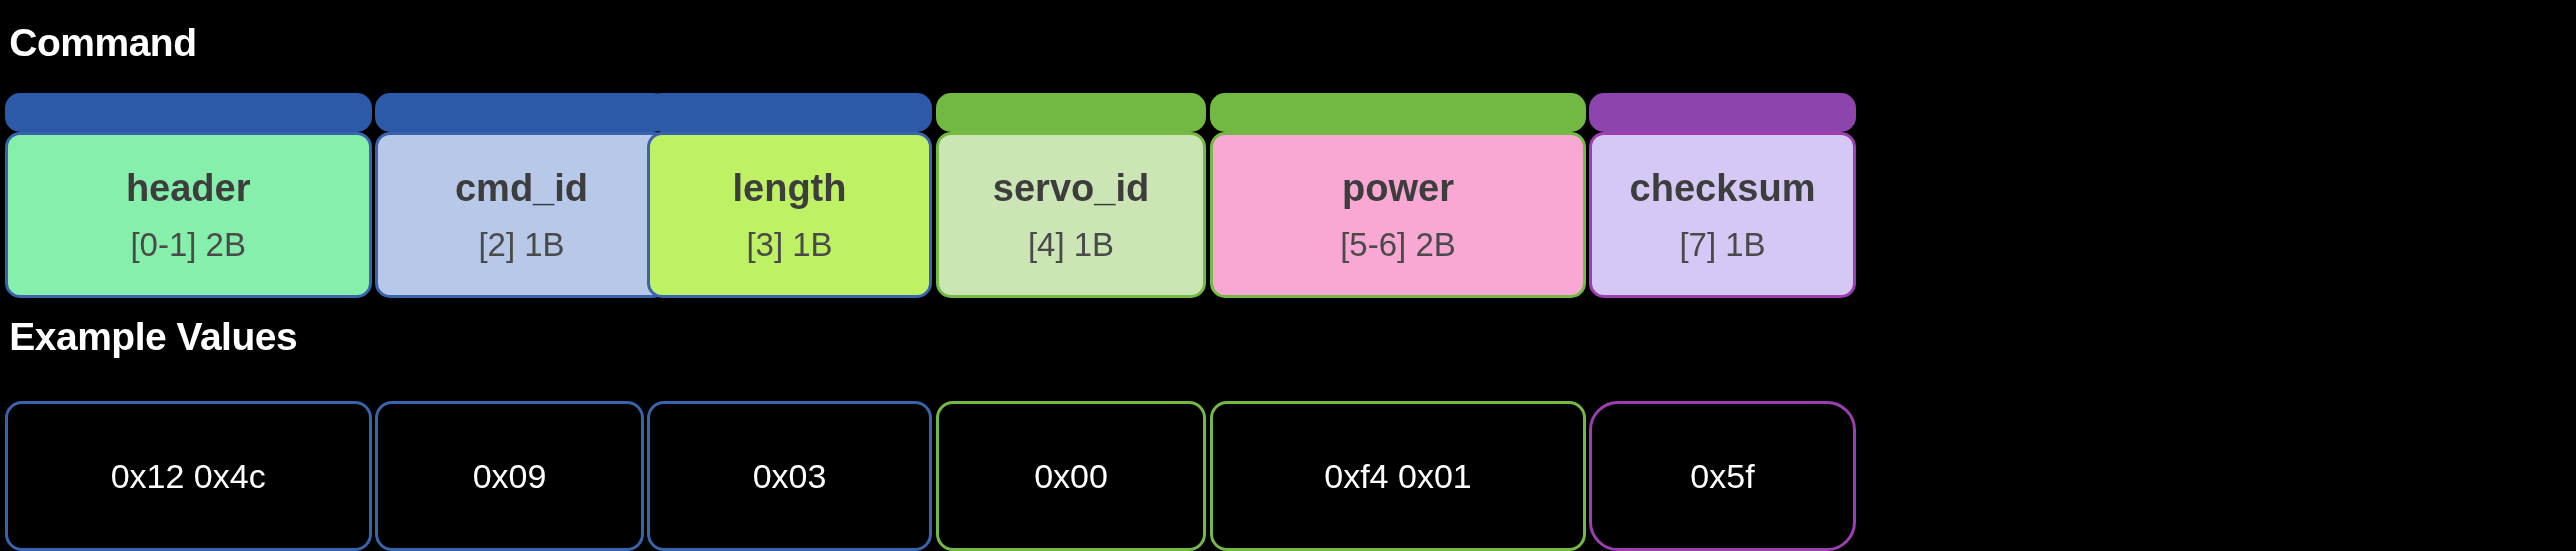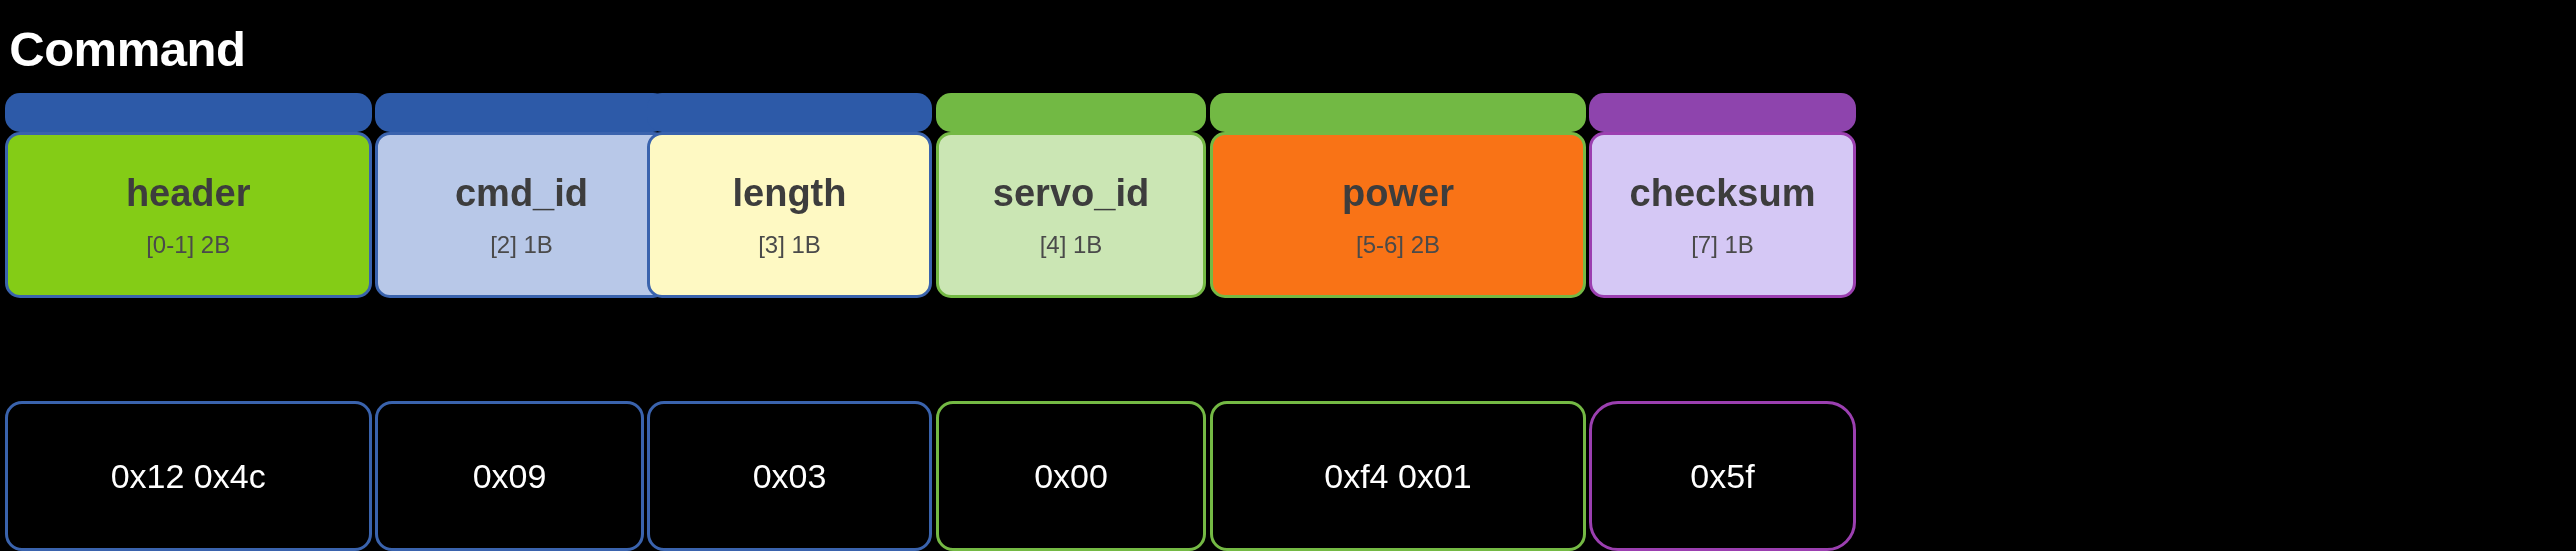--- a/index.html
+++ b/index.html
@@ -9,21 +9,21 @@
     font-family:"Liberation Sans", sans-serif;
     overflow:hidden;
   }
   .canvas { position:relative; width:2576px; height:551px; }
 
   .section-title {
     position:absolute;
     left:9.3px;
     color:#ffffff;
     font-weight:bold;
-    font-size:49px;
+    font-size:39px;
     letter-spacing:-0.5px;
     white-space:nowrap;
   }
   #command-title { top:20.5px; }
   #example-title { top:315px; }
 
   
   .field-row { position:absolute; left:0; top:93px; height:210px; width:1865px; }
 
   .field-group { position:absolute; top:0; height:205px; }
@@ -46,21 +46,21 @@
   }
   .field-name {
     color:#3d3d3d;
     font-weight:bold;
     font-size:38px;
     line-height:1;
     white-space:nowrap;
   }
   .field-bytes {
     color:#4a4a4a;
-    font-size:24px;
+    font-size:33px;
     line-height:1;
     white-space:nowrap;
     margin-top:8px;
   }
 
   
   .value-row { position:absolute; left:0; top:401px; height:150px; width:1865px; }
   .value-box {
     position:absolute; top:0;
     height:150px;
@@ -80,62 +80,63 @@
 </head>
 <body>
 
 <div class="canvas">
 
   <div class="section-title" id="command-title">Command</div>
 
   <div class="field-row" id="field-row">
       <div class="field-group" style="left: 4.7px; width: 367px;">
         <div class="accent-bar" style="background: rgb(45, 90, 168);"></div>
-        <div class="field-box" style="background: #84cc16; border-color: rgb(58, 99, 173);">
+        <div class="field-box" style="background: #86efac; border-color: rgb(58, 99, 173);">
           <div class="field-name">header</div>
           <div class="field-bytes">[0-1] 2B</div>
         </div>
       </div>
       <div class="field-group" style="left: 375px; width: 293px;">
         <div class="accent-bar" style="background: rgb(45, 90, 168);"></div>
         <div class="field-box" style="background: rgb(184, 200, 232); border-color: rgb(58, 99, 173);">
           <div class="field-name">cmd_id</div>
           <div class="field-bytes">[2] 1B</div>
         </div>
       </div>
       <div class="field-group" style="left: 647px; width: 285px;">
         <div class="accent-bar" style="background: rgb(45, 90, 168);"></div>
-        <div class="field-box" style="background: #fef9c3; border-color: rgb(58, 99, 173);">
+        <div class="field-box" style="background: #bef264; border-color: rgb(58, 99, 173);">
           <div class="field-name">length</div>
           <div class="field-bytes">[3] 1B</div>
         </div>
       </div>
       <div class="field-group" style="left: 936px; width: 270px;">
         <div class="accent-bar" style="background: rgb(114, 185, 68);"></div>
         <div class="field-box" style="background: rgb(203, 230, 180); border-color: rgb(116, 185, 68);">
           <div class="field-name">servo_id</div>
           <div class="field-bytes">[4] 1B</div>
         </div>
       </div>
       <div class="field-group" style="left: 1210px; width: 376px;">
         <div class="accent-bar" style="background: rgb(114, 185, 68);"></div>
-        <div class="field-box" style="background: #f97316; border-color: rgb(116, 185, 68);">
+        <div class="field-box" style="background: #f9a8d4; border-color: rgb(116, 185, 68);">
           <div class="field-name">power</div>
           <div class="field-bytes">[5-6] 2B</div>
         </div>
       </div>
       <div class="field-group" style="left: 1589px; width: 267px; padding-left: 35px;">
         <div class="accent-bar" style="background: rgb(142, 68, 173);"></div>
         <div class="field-box" style="background: rgb(213, 200, 245); border-color: rgb(155, 63, 176);">
           <div class="field-name">checksum</div>
           <div class="field-bytes">[7] 1B</div>
         </div>
       </div>
     </div>
 
+  <div class="section-title" id="example-title">Example Values</div>
 
   <div class="value-row" id="value-row">
       <div class="value-box" style="left: 4.7px; width: 367px; border-color: rgb(58, 99, 173);">
         <div class="value-text">0x12 0x4c</div>
       </div>
       <div class="value-box" style="left: 375px; width: 269px; border-color: rgb(58, 99, 173);">
         <div class="value-text">0x09</div>
       </div>
       <div class="value-box" style="left: 647px; width: 285px; border-color: rgb(58, 99, 173);">
         <div class="value-text">0x03</div>

